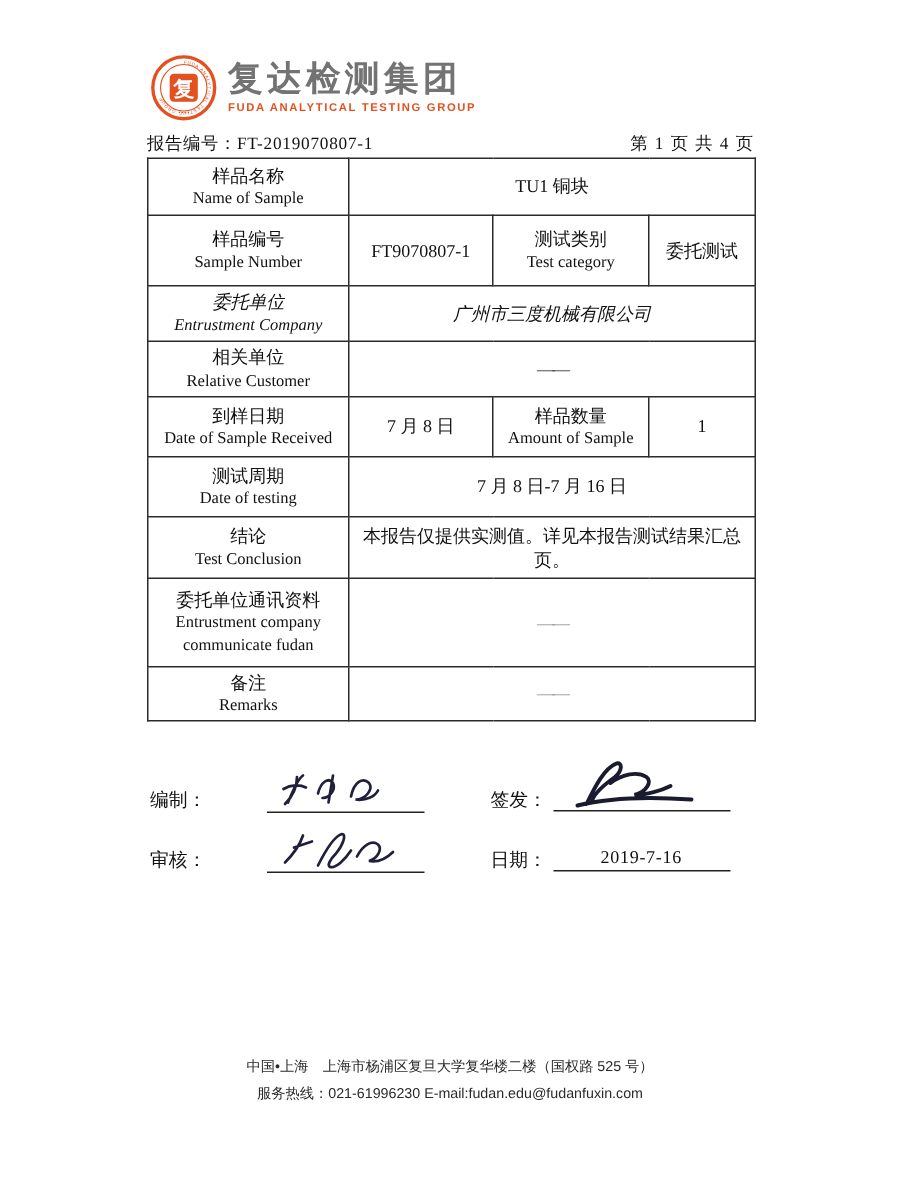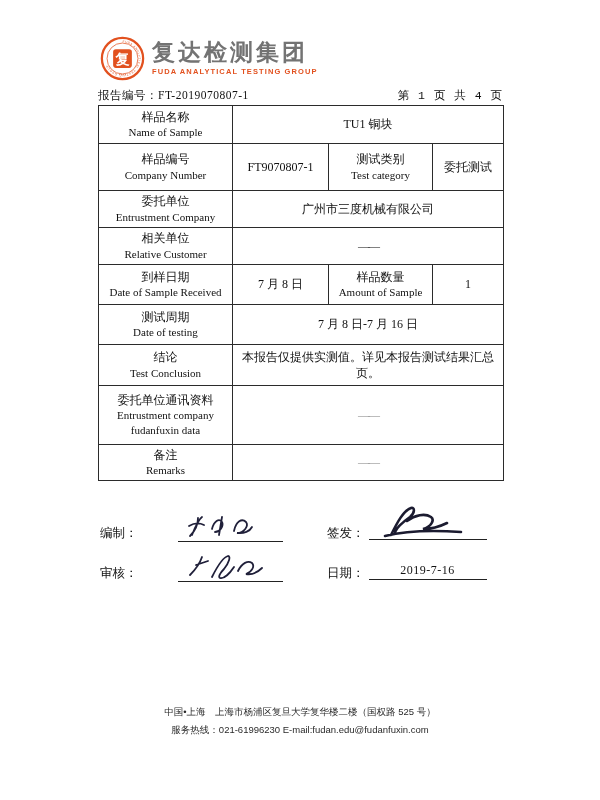--- a/index.html
+++ b/index.html
@@ -12,41 +12,41 @@
   .seal{width:45px;height:45px;flex:0 0 auto;}
   .logo-cn{font-family:"Liberation Sans","DejaVu Sans",sans-serif;font-weight:bold;
            font-size:23px;letter-spacing:3px;color:#737373;line-height:1;}
   .logo-en{font-family:"Liberation Sans","DejaVu Sans",sans-serif;font-weight:bold;
            font-size:7.5px;letter-spacing:1.1px;color:#e2511f;margin-top:3px;}
 
   
   .meta-line{display:flex;justify-content:space-between;align-items:flex-start;
              margin:7px 97px 2px 98px;font-size:11.5px;}
   .meta-left{letter-spacing:0.5px;}
-  .meta-right{letter-spacing:1px;font-family:Liberation Mono, monospace;}
+  .meta-right{letter-spacing:1px;}
 
   
   table.info{border-collapse:collapse;margin-left:98px;width:405px;table-layout:fixed;}
   table.info td{border:1px solid #2b2b2b;text-align:center;vertical-align:middle;
                 padding:1px 3px;font-size:12px;line-height:1.35;}
   .lbl-zh{font-size:12px;display:block;}
   .lbl-en{font-size:11px;display:block;}
   .val{font-size:12px;}
   .val-sm{font-size:11.5px;}
   .dash-dark{color:#3c3c3c;letter-spacing:-2px;}
   .dash-gray{color:#9a9a9a;letter-spacing:-2px;}
-  tr.r1{height:38px;} tr.r2{height:47px;} tr.r3{height:37px;} tr.r4{height:37px;}
+  tr.r1{height:38px;} tr.r2{height:47px;} tr.r3{height:37px;font-style:italic;} tr.r4{height:37px;}
   tr.r5{height:40px;} tr.r6{height:42px;} tr.r7{height:40px;} tr.r8{height:40px;}
   tr.r9{height:41px;} tr.r10{height:59px;} tr.r11{height:36px;}
 
   
   .sign-area{margin:44px 0 0 100px;width:398px;}
   .sign-row{display:flex;align-items:flex-end;margin-bottom:23px;}
   .sign-item-left{width:227px;display:flex;align-items:flex-end;gap:36px;}
-  .sign-item-right{display:flex;align-items:flex-start;}
+  .sign-item-right{display:flex;align-items:center;}
   .sign-label{font-size:12.5px;white-space:nowrap;}
   .sig-line{position:relative;display:inline-block;border-bottom:1.2px solid #222;
             height:14px;margin-left:4px;}
   .sig-line.w1{width:105px;} .sig-line.w2{width:118px;}
   .sig-svg{position:absolute;left:8px;bottom:-2px;overflow:visible;}
   .date-val{position:absolute;left:0;right:0;bottom:1px;text-align:center;font-size:12px;
             letter-spacing:0.5px;}
 
   
   .footer{position:absolute;top:703px;left:0;width:600px;text-align:center;
@@ -98,21 +98,21 @@
         <tr class="r1">
       <td>
         <span class="lbl-zh">样品名称</span>
         <span class="lbl-en">Name of Sample</span>
       </td>
       <td colspan="3" class="val">TU1 铜块</td>
     </tr>
     <tr class="r2">
       <td>
         <span class="lbl-zh">样品编号</span>
-        <span class="lbl-en">Company Number</span>
+        <span class="lbl-en">Sample Number</span>
       </td>
       <td class="val">FT9070807-1</td>
       <td>
         <span class="lbl-zh">测试类别</span>
         <span class="lbl-en">Test category</span>
       </td>
       <td class="val">委托测试</td>
     </tr>
     <tr class="r3">
       <td>
@@ -151,21 +151,21 @@
       <td>
         <span class="lbl-zh">结论</span>
         <span class="lbl-en">Test Conclusion</span>
       </td>
       <td colspan="3" class="val-sm">本报告仅提供实测值。详见本报告测试结果汇总页。</td>
     </tr>
     <tr class="r10">
       <td>
         <span class="lbl-zh">委托单位通讯资料</span>
         <span class="lbl-en">Entrustment company</span>
-        <span class="lbl-en">fudanfuxin data</span>
+        <span class="lbl-en">communicate fudan</span>
       </td>
       <td colspan="3" class="val dash-gray">——</td>
     </tr>
     <tr class="r11">
       <td>
         <span class="lbl-zh">备注</span>
         <span class="lbl-en">Remarks</span>
       </td>
       <td colspan="3" class="val dash-gray">——</td>
     </tr>

